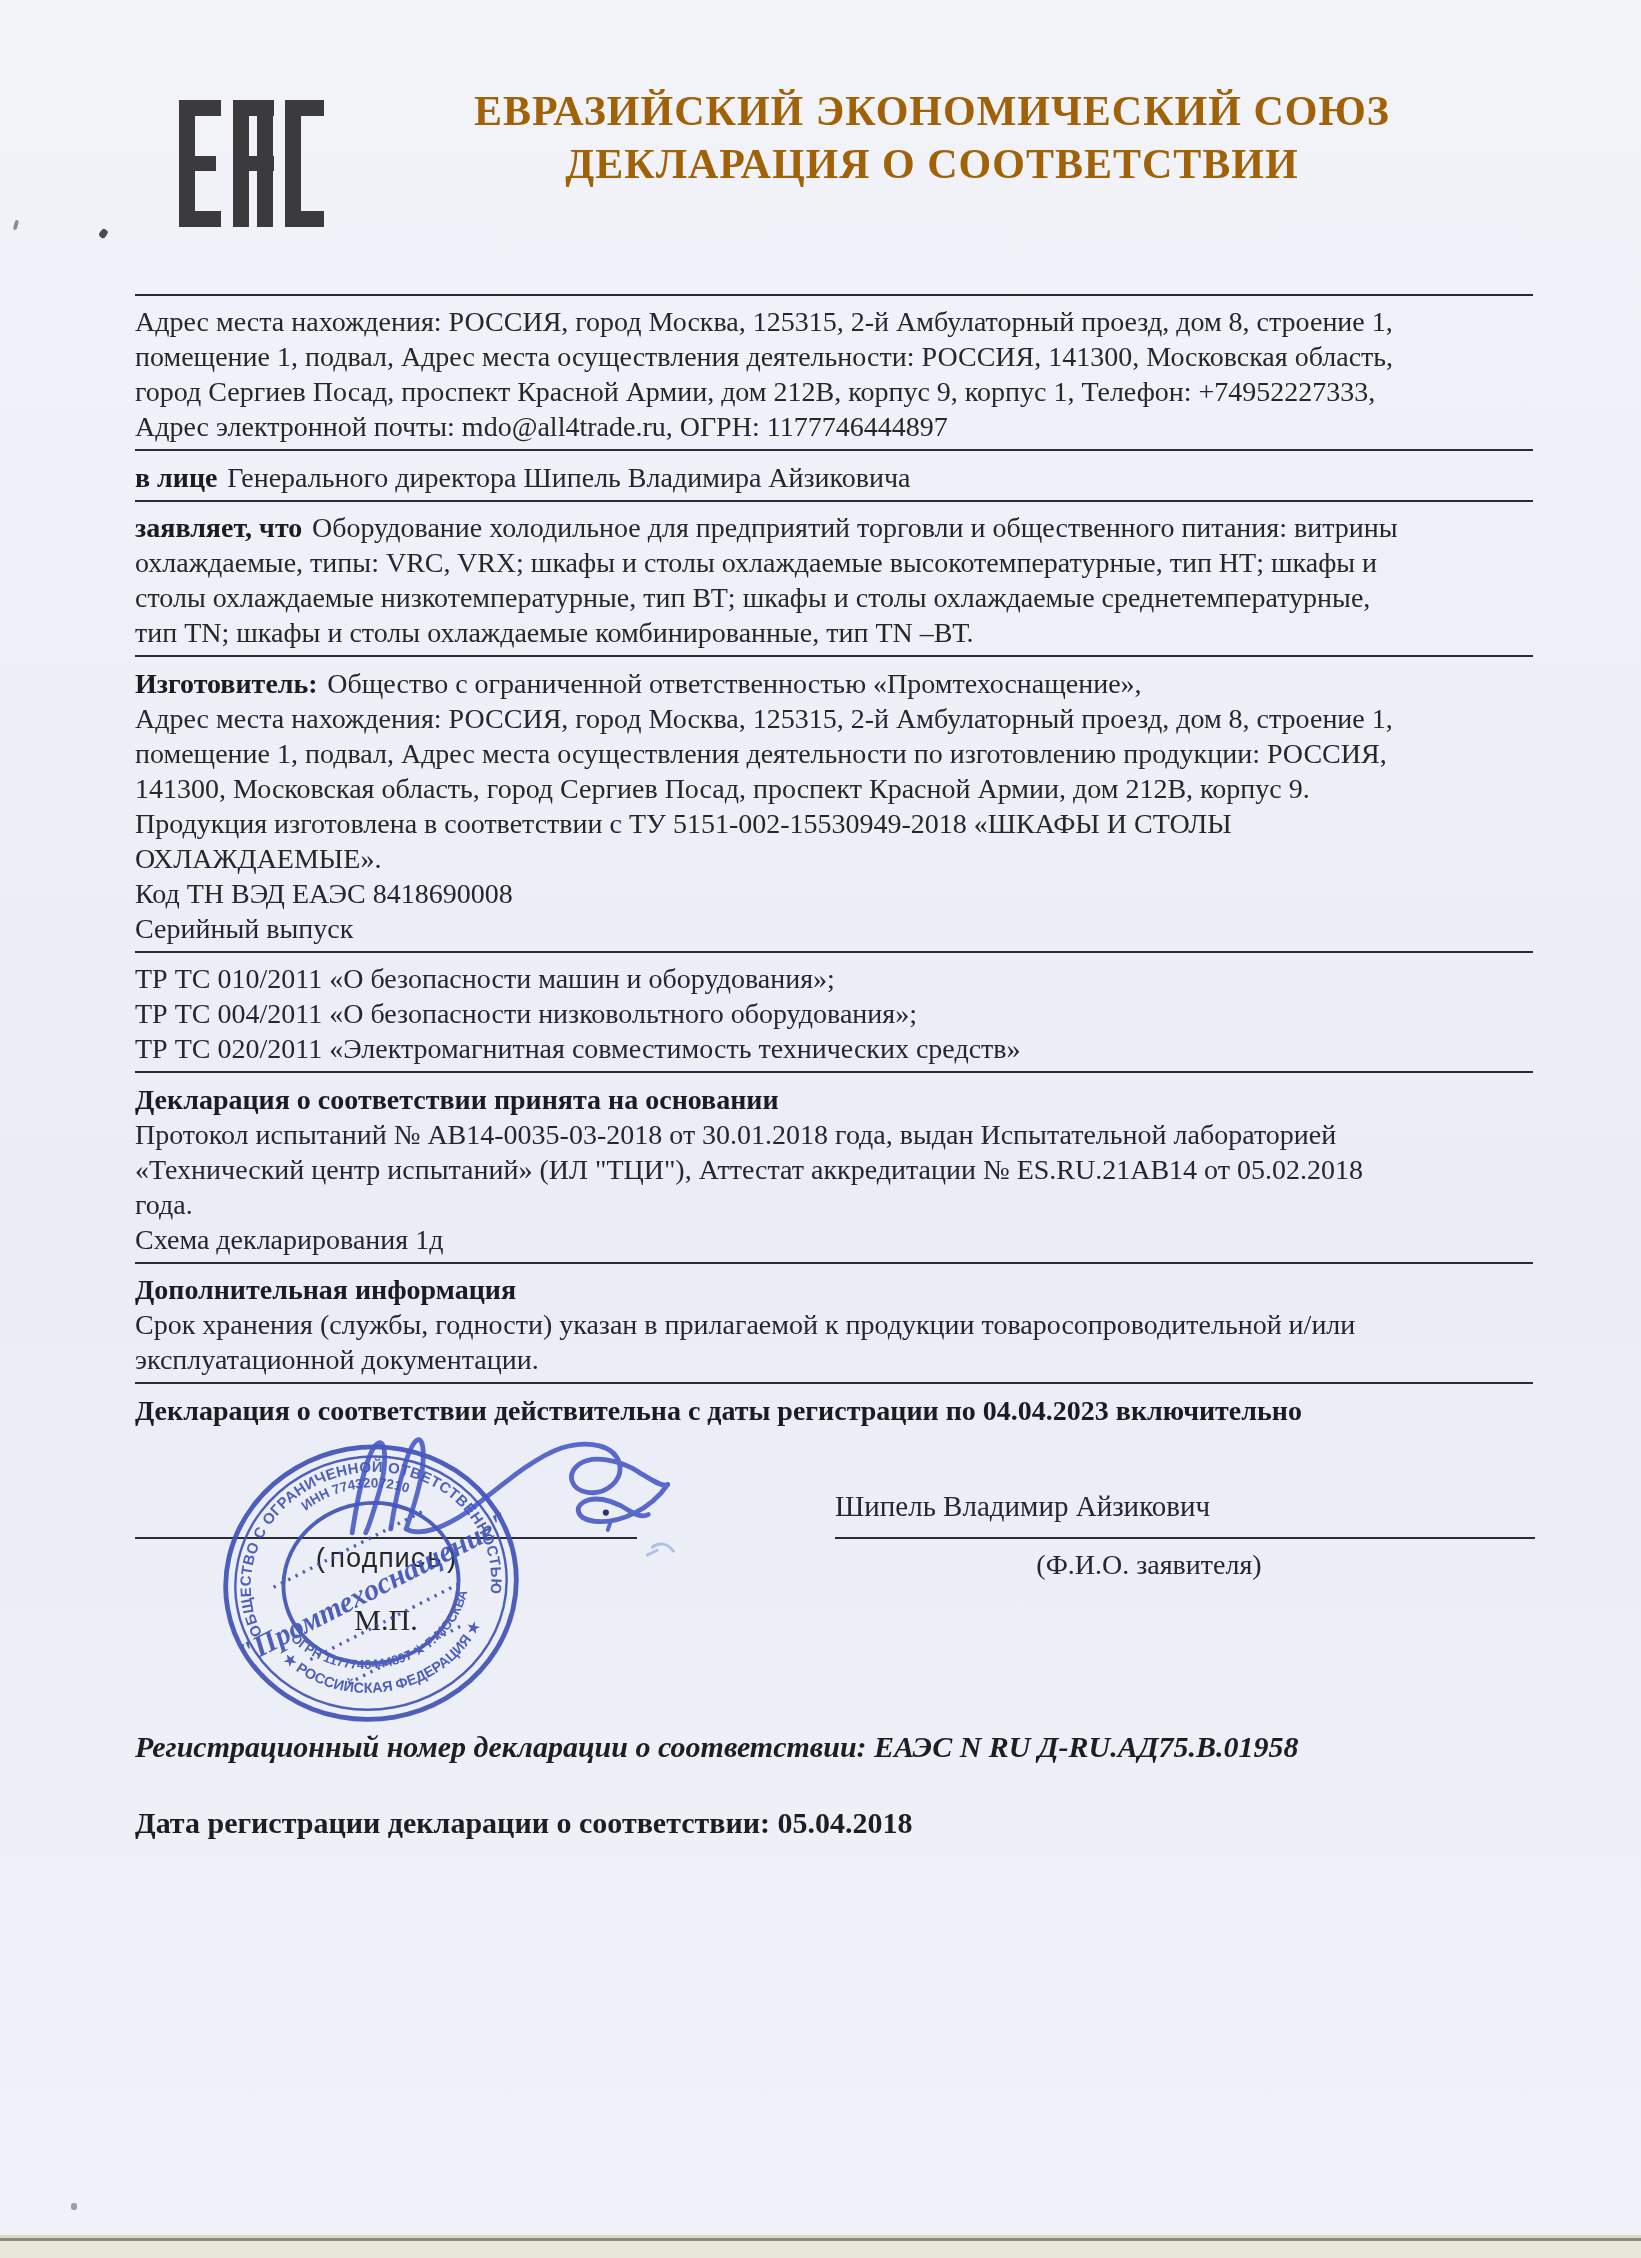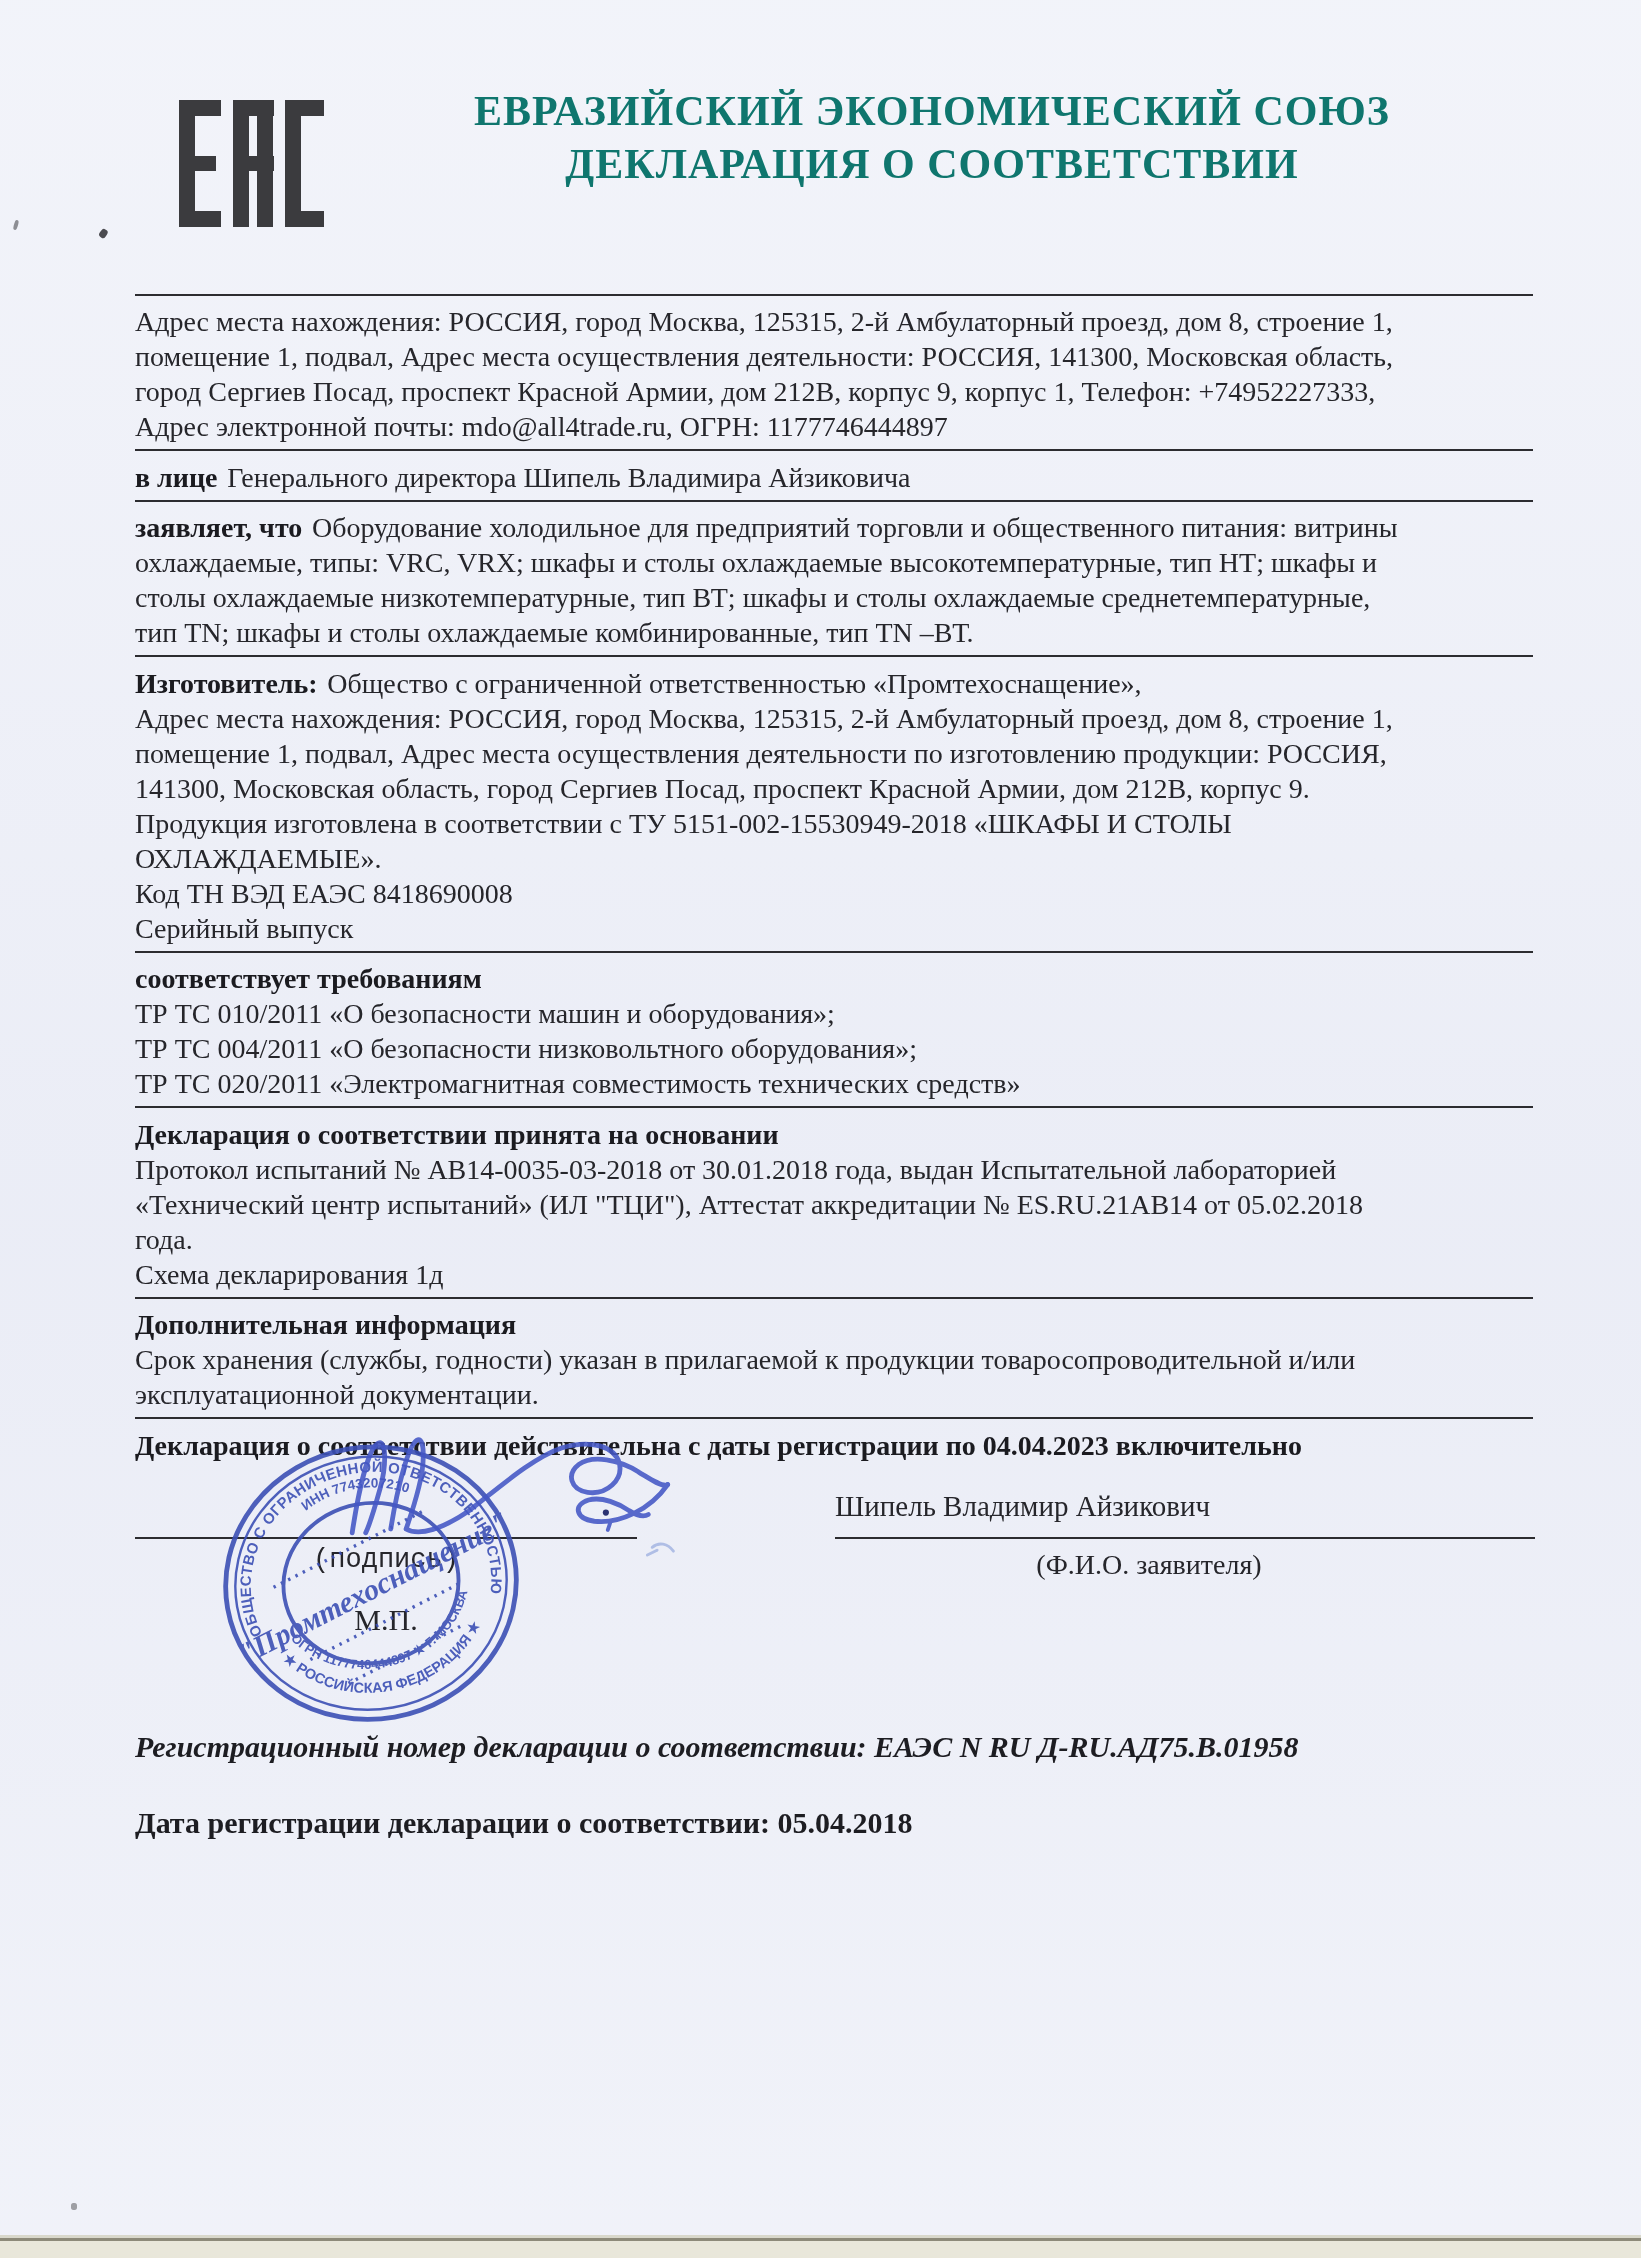--- a/index.html
+++ b/index.html
@@ -15,21 +15,21 @@
   .page::before{
     content:"";position:absolute;inset:0;
     background:linear-gradient(180deg, rgba(255,255,255,.25) 0%, rgba(210,214,232,.12) 55%, rgba(255,255,255,.15) 100%);
     pointer-events:none;
   }
   
   .eac{position:absolute;left:179px;top:100px;width:145px;height:127px;}
   .eac .bar{position:absolute;background:#3b3b3e;}
   .title{
     position:absolute;left:338px;top:85px;width:1188px;
-    text-align:center;font-weight:bold;color:#0f766e;
+    text-align:center;font-weight:bold;color:#a16207;
     font-size:42px;line-height:53px;letter-spacing:1px;
   }
   
   .content{position:absolute;left:135px;top:289px;width:1398px;}
   .ln{font-size:28px;line-height:35px;white-space:nowrap;}
   .lb{font-weight:bold;color:#1b1b20;margin-right:9.7px;}
   .rule{border:0;border-top:2.4px solid #2c2c30;margin:4.8px 0 8.7px 0;height:0;}
   
   .absline{position:absolute;border-top:2.4px solid #2c2c30;}
   .sigline-left{left:135px;top:1537px;width:502px;}
@@ -100,21 +100,20 @@
     <div class="ln"><span class="lb">Изготовитель:</span><span>Общество с ограниченной ответственностью «Промтехоснащение»,</span></div>
     <div class="ln">Адрес места нахождения: РОССИЯ, город Москва, 125315, 2-й Амбулаторный проезд, дом 8, строение 1,</div>
     <div class="ln">помещение 1, подвал, Адрес места осуществления деятельности по изготовлению продукции: РОССИЯ,</div>
     <div class="ln">141300, Московская область, город Сергиев Посад, проспект Красной Армии, дом 212В, корпус 9.</div>
     <div class="ln">Продукция изготовлена в соответствии с ТУ 5151-002-15530949-2018 «ШКАФЫ И СТОЛЫ</div>
     <div class="ln">ОХЛАЖДАЕМЫЕ».</div>
     <div class="ln">Код ТН ВЭД ЕАЭС 8418690008</div>
     <div class="ln">Серийный выпуск</div>
     <div class="rule"></div>
 
-    <div class="ln lb">соответствует требованиям</div>
     <div class="ln">ТР ТС 010/2011 «О безопасности машин и оборудования»;</div>
     <div class="ln">ТР ТС 004/2011 «О безопасности низковольтного оборудования»;</div>
     <div class="ln">ТР ТС 020/2011 «Электромагнитная совместимость технических средств»</div>
     <div class="rule"></div>
 
     <div class="ln lb">Декларация о соответствии принята на основании</div>
     <div class="ln">Протокол испытаний № АВ14-0035-03-2018 от 30.01.2018 года, выдан Испытательной лабораторией</div>
     <div class="ln">«Технический центр испытаний» (ИЛ "ТЦИ"), Аттестат аккредитации № ES.RU.21АВ14 от 05.02.2018</div>
     <div class="ln">года.</div>
     <div class="ln">Схема декларирования 1д</div>

